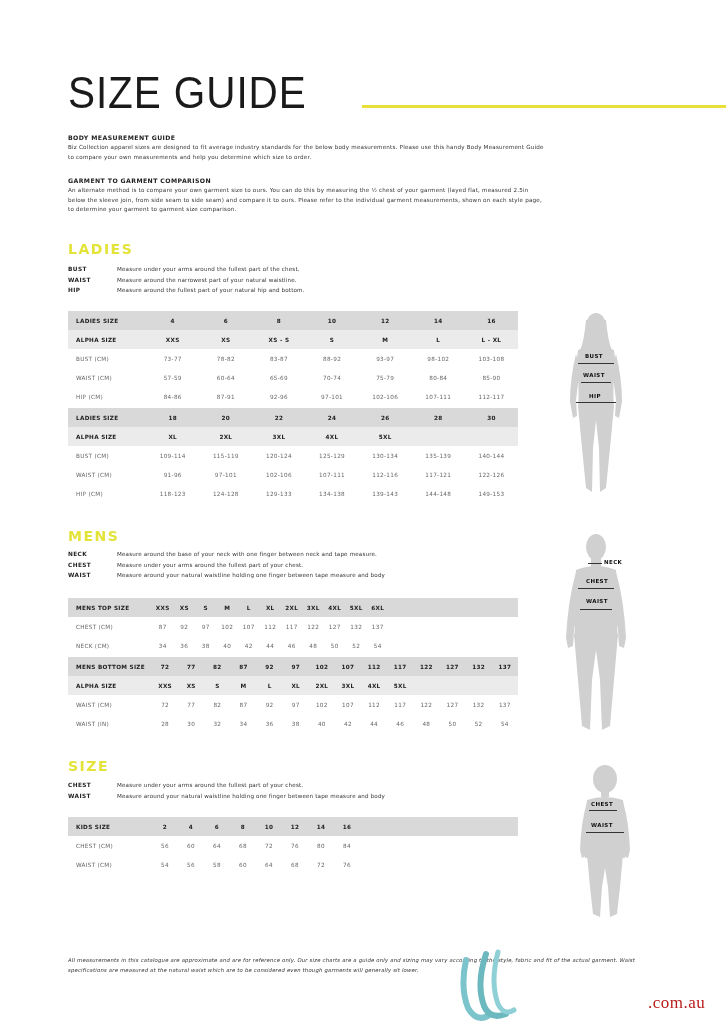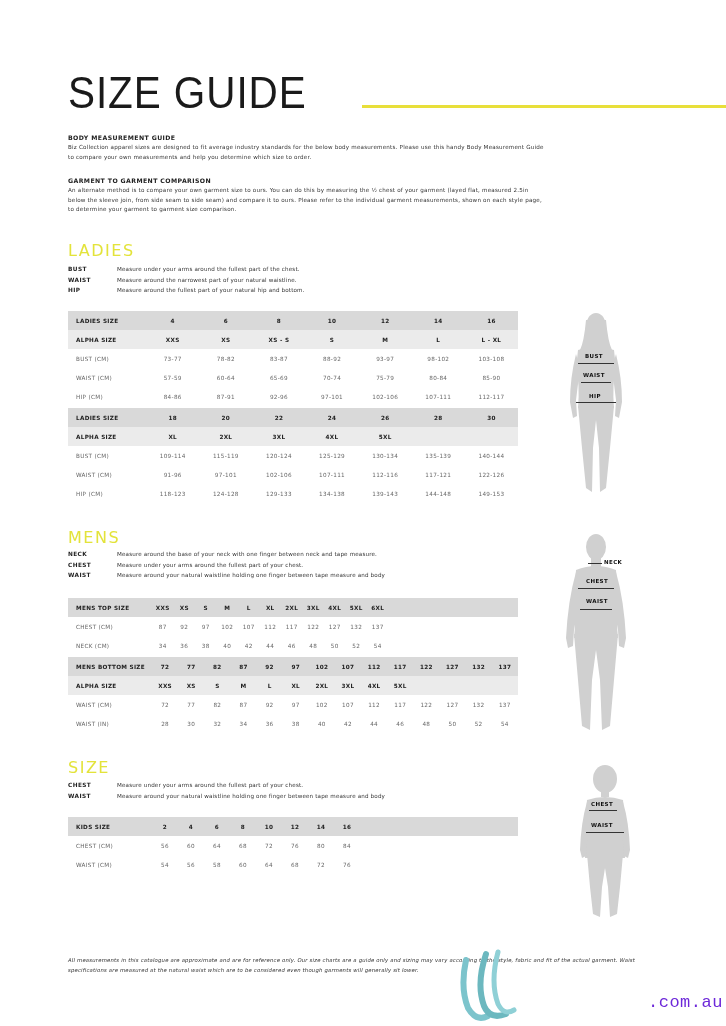--- a/index.html
+++ b/index.html
@@ -3,37 +3,37 @@
 <meta charset="utf-8">
 <style>
   * { box-sizing: border-box; margin: 0; padding: 0; }
   html, body { width: 726px; height: 1026px; background: #ffffff; overflow: hidden; }
   body { position: relative; font-family: "DejaVu Sans", sans-serif; color: #222; }
   .title { position: absolute; left: 68px; top: 68px; font-family: "Liberation Sans", sans-serif; font-size: 44px; font-weight: 400; letter-spacing: 1px; color: #1a1a1a; transform: scaleX(0.92); transform-origin: left; }
   .title-rule { position: absolute; left: 362px; top: 105px; width: 364px; height: 3px; background: #e8df3a; }
   .intro { position: absolute; left: 68px; width: 480px; }
   .intro h4 { font-size: 6.2px; font-weight: 700; letter-spacing: 0.4px; margin-bottom: 2px; color: #222; }
   .intro p { font-size: 5.6px; line-height: 9.5px; color: #333; letter-spacing: 0.2px; }
-  .section-title { position: absolute; left: 68px; font-family: "DejaVu Sans", sans-serif; font-size: 16px; letter-spacing: 1.5px; color: #e3e33a; font-weight: 400; }
+  .section-title { position: absolute; left: 68px; font-family: "DejaVu Sans", sans-serif; font-size: 14px; letter-spacing: 1.5px; color: #e3e33a; font-weight: 700; }
   .defs { position: absolute; left: 68px; width: 420px; }
   .def-row { display: flex; height: 10.5px; align-items: center; }
   .def-term { width: 49px; font-size: 5.8px; font-weight: 700; letter-spacing: 0.4px; color: #222; }
   .def-text { font-size: 5.6px; color: #333; letter-spacing: 0.15px; white-space: nowrap; }
   table.st { position: absolute; left: 68px; border-collapse: collapse; }
   table.st td { font-size: 5.7px; text-align: center; color: #444; letter-spacing: 0.3px; padding: 0; white-space: nowrap; }
   table.st td.lbl { text-align: left; padding-left: 8px; }
   table.st tr.h1 { background: #d9d9d9; }
   table.st tr.h2 { background: #ebebeb; }
   table.st tr.h1 td, table.st tr.h2 td { font-weight: 700; color: #222; }
   table.st tr.d td { color: #666; font-weight: 400; }
   .figure { position: absolute; }
   .fig-label { position: absolute; font-size: 5.5px; font-weight: 700; color: #111; letter-spacing: 0.4px; white-space: nowrap; }
   .fig-line { position: absolute; height: 1.2px; background: #333; }
   .footnote { position: absolute; left: 68px; top: 955px; width: 600px; font-size: 5.3px; line-height: 10px; color: #333; font-style: italic; letter-spacing: 0.2px; }
-  .watermark-domain { position: absolute; left: 648px; top: 993px; font-size: 17px; color: #6d28d9; font-family: Liberation Mono, monospace; letter-spacing: 0.5px; }
+  .watermark-domain { position: absolute; left: 648px; top: 993px; font-size: 17px; color: #b91c1c; font-family: Liberation Serif, serif; letter-spacing: 0.5px; }
   .watermark-logo { position: absolute; left: 458px; top: 948px; }
 </style>
 </head>
 <body>
 
 <div class="title">SIZE GUIDE</div>
 <div class="title-rule"></div>
 
 <div class="intro" style="top:134px;">
   <h4>BODY MEASUREMENT GUIDE</h4>

